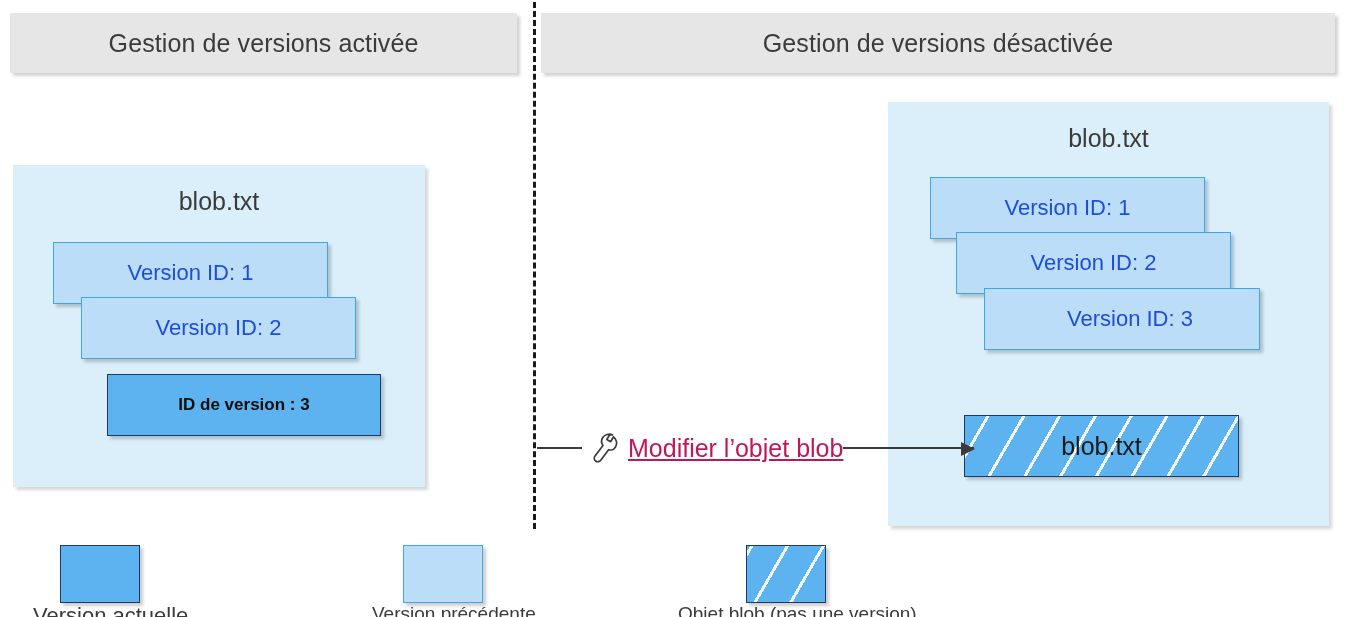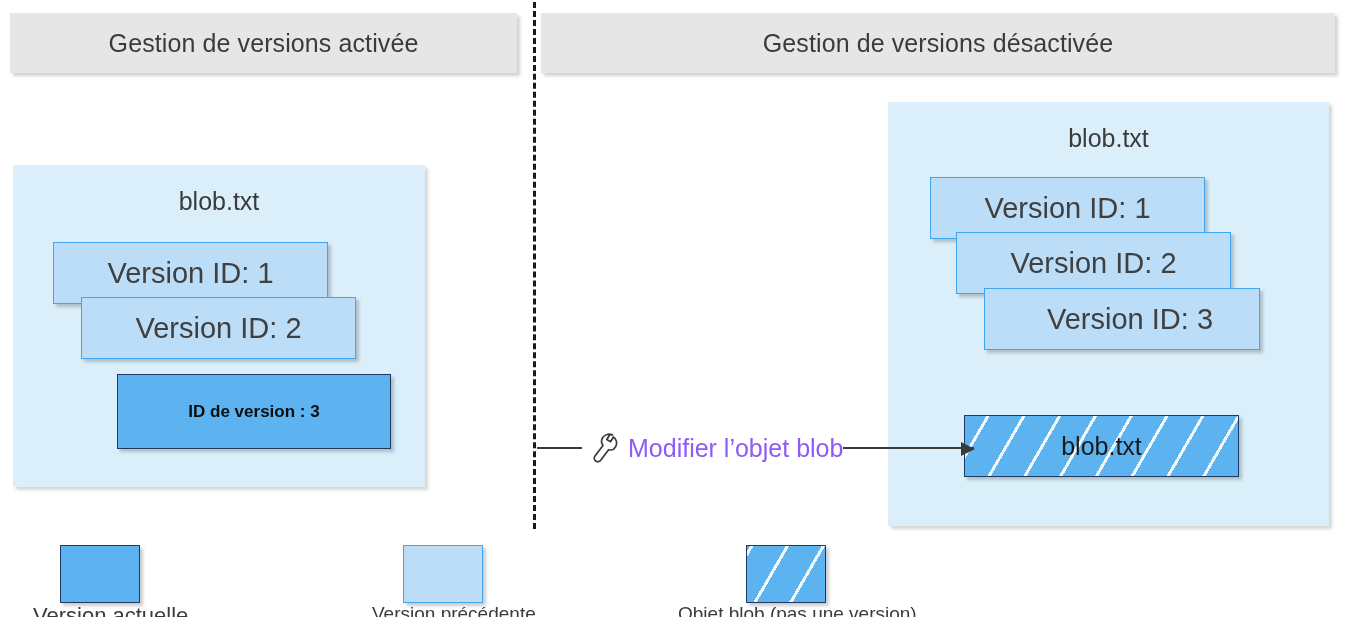--- a/index.html
+++ b/index.html
@@ -78,38 +78,38 @@
     position: absolute;
     background: #bcddf7;
     border: 1px solid #41a5ee;
     box-shadow: 3px 3px 3px rgba(0,0,0,0.20);
     display: flex;
     align-items: center;
     justify-content: center;
     box-sizing: border-box;
   }
   .vbox span {
-    font-size: 29px;
-    color: #404040;
+    font-size: 22px;
+    color: #1d4ed8;
     white-space: nowrap;
   }
   .vbox.current {
     background: #5cb3ef;
     border: 1px solid #1f3864;
   }
   .vbox.current span {
     font-size: 17px;
     font-weight: bold;
     color: #0d0d0d;
   }
 
   
   #lp-v1 { left: 40px;  top: 77px;  width: 275px; height: 62px; }
   #lp-v2 { left: 68px;  top: 132px; width: 275px; height: 62px; }
-  #lp-v3 { left: 104px;  top: 209px; width: 274px; height: 75px; }
+  #lp-v3 { left: 94px;  top: 209px; width: 274px; height: 62px; }
 
   
   #rp-v1 { left: 42px;  top: 75px;  width: 275px; height: 62px; }
   #rp-v2 { left: 68px;  top: 130px; width: 275px; height: 62px; }
   #rp-v3 { left: 96px;  top: 186px; width: 276px; height: 62px; padding-left: 16px; }
 
   
   .hatch-box {
     position: absolute;
     border: 1px solid #1f3864;
@@ -152,22 +152,23 @@
     border-top: 2px solid #3b3b3b;
     margin-left: 3px;
   }
   .wrench-icon {
     margin: 0 7px 0 9px;
     display: flex;
     align-items: center;
   }
   #modify-label {
     font-size: 25px;
-    color: #8b5cf6;
-    white-space: nowrap;
+    color: #be185d;
+    white-space: nowrap;
+    text-decoration: underline;
   }
   .arrow-seg-right {
     flex: 1;
     height: 0;
     border-top: 2px solid #3b3b3b;
     position: relative;
   }
   .arrow-seg-right::after {
     content: "";
     position: absolute;

